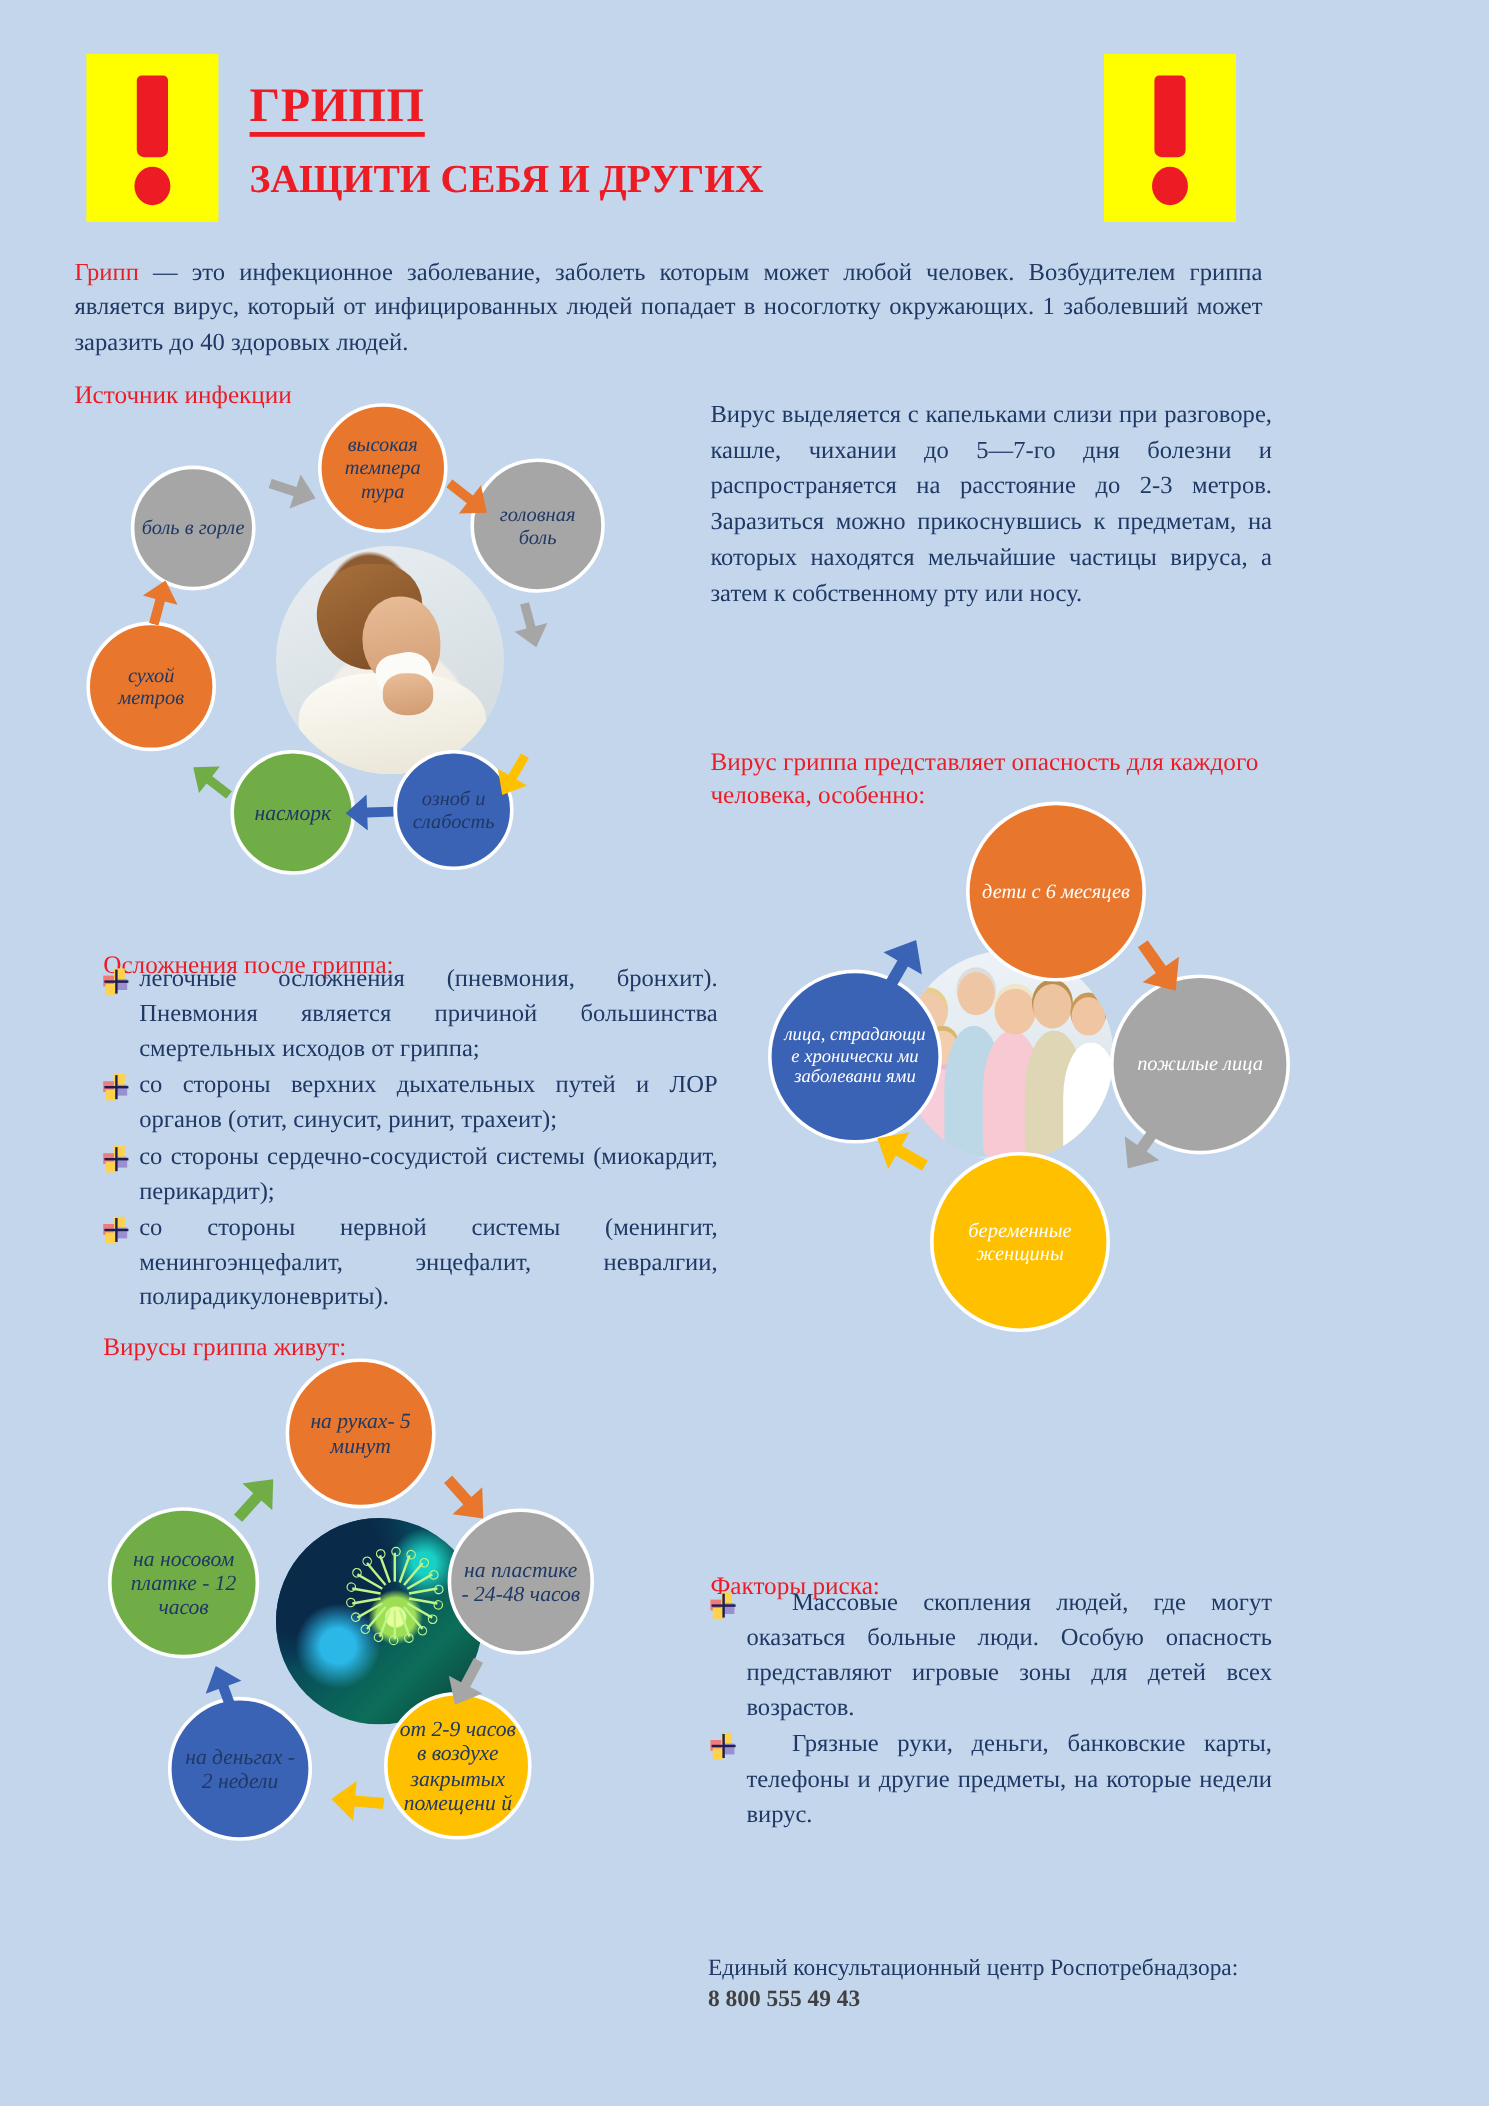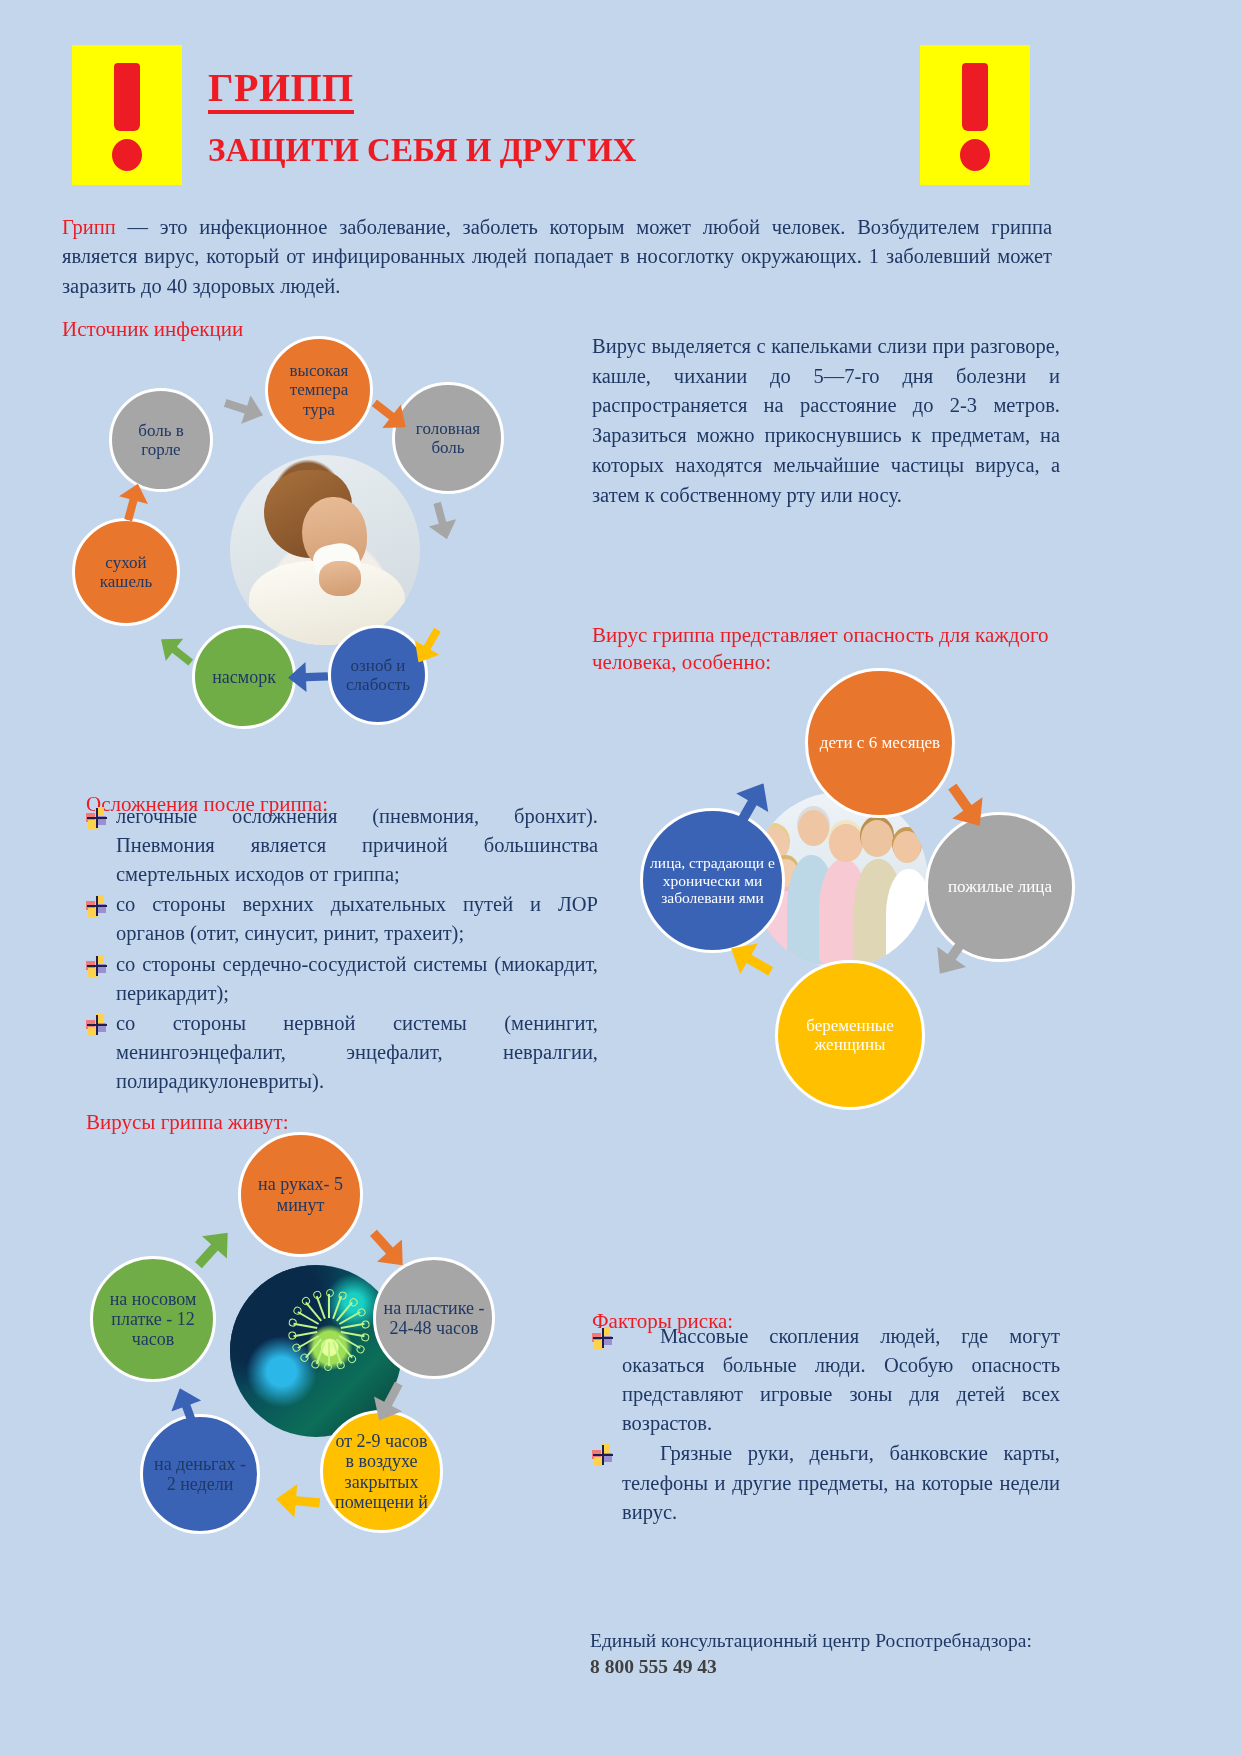--- a/index.html
+++ b/index.html
@@ -96,21 +96,21 @@
   
   .red-head {
     position: absolute;
     color: #ed1c24;
     font-size: 21px;
     line-height: 1.3;
     margin-top: 16px;
   }
 
   
-  .diagram { position: absolute; }
+  .diagram { position: absolute; font-style: italic; }
   .node {
     position: absolute;
     border-radius: 50%;
     border: 3px solid #ffffff;
     box-sizing: border-box;
     display: flex;
     align-items: center;
     justify-content: center;
     text-align: center;
     line-height: 1.13;
@@ -326,21 +326,21 @@
       <div class="node" style="left: 327px; top: 52px; width: 112px; height: 112px; background: rgb(166, 166, 166); color: rgb(31, 56, 100); font-size: 17px;">
         <span>головная боль</span>
       </div>
       <div class="node" style="left: 127px; top: 295px; width: 104px; height: 104px; background: rgb(112, 173, 71); color: rgb(31, 56, 100); font-size: 18px;">
         <span>насморк</span>
       </div>
       <div class="node" style="left: 263px; top: 295px; width: 100px; height: 100px; background: rgb(59, 99, 181); color: rgb(31, 56, 100); font-size: 17px;">
         <span>озноб и слабость</span>
       </div>
       <div class="node" style="left: 7px; top: 188px; width: 108px; height: 108px; background: rgb(232, 118, 44); color: rgb(31, 56, 100); font-size: 17px;">
-        <span>сухой кашель</span>
+        <span>сухой метров</span>
       </div>
       <div class="node" style="left: 44px; top: 58px; width: 104px; height: 104px; background: rgb(166, 166, 166); color: rgb(31, 56, 100); font-size: 17px;">
         <span>боль в горле</span>
       </div>
       <div class="arrow" style="left: 159px; top: 62px; width: 40px; height: 34px; background: rgb(166, 166, 166); transform: rotate(18deg);"></div>
       <div class="arrow" style="left: 305px; top: 68px; width: 40px; height: 34px; background: rgb(232, 118, 44); transform: rotate(38deg);"></div>
       <div class="arrow" style="left: 358px; top: 175px; width: 38px; height: 32px; background: rgb(166, 166, 166); transform: rotate(75deg);"></div>
       <div class="arrow" style="left: 344px; top: 300px; width: 38px; height: 32px; background: rgb(255, 192, 0); transform: rotate(120deg);"></div>
       <div class="arrow" style="left: 223px; top: 330px; width: 40px; height: 34px; background: rgb(59, 99, 181); transform: rotate(178deg);"></div>
       <div class="arrow" style="left: 92px; top: 305px; width: 38px; height: 32px; background: rgb(112, 173, 71); transform: rotate(218deg);"></div>

